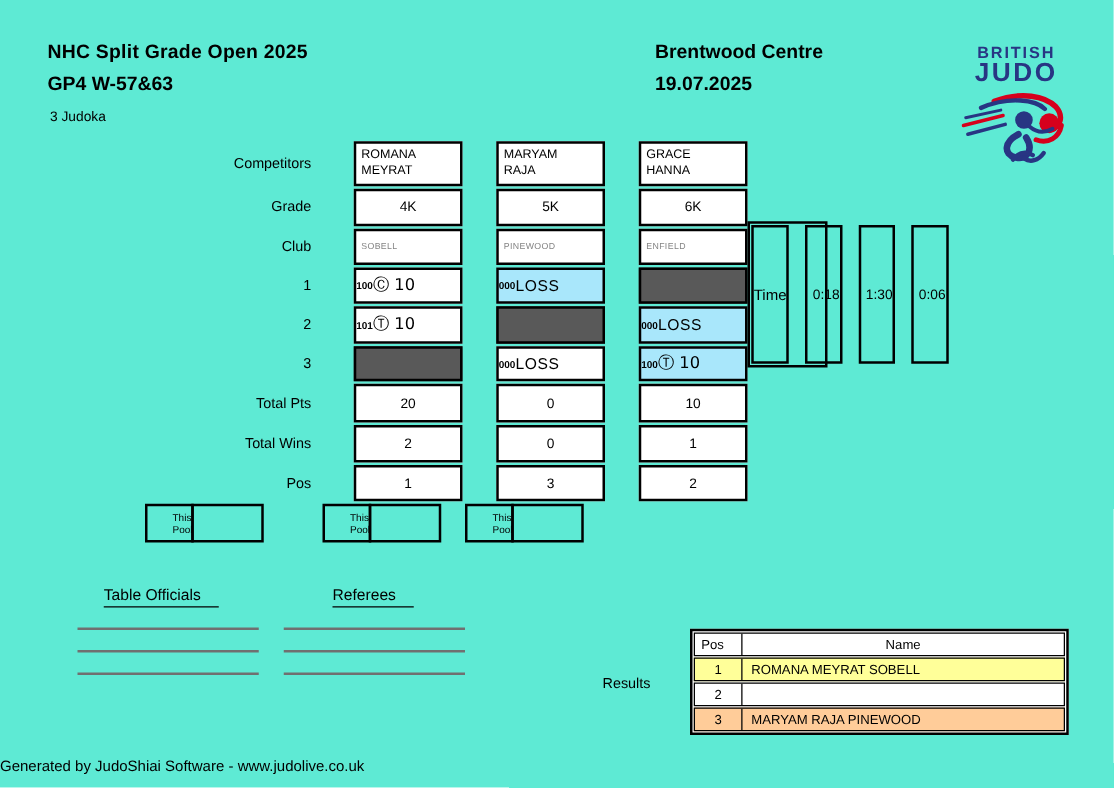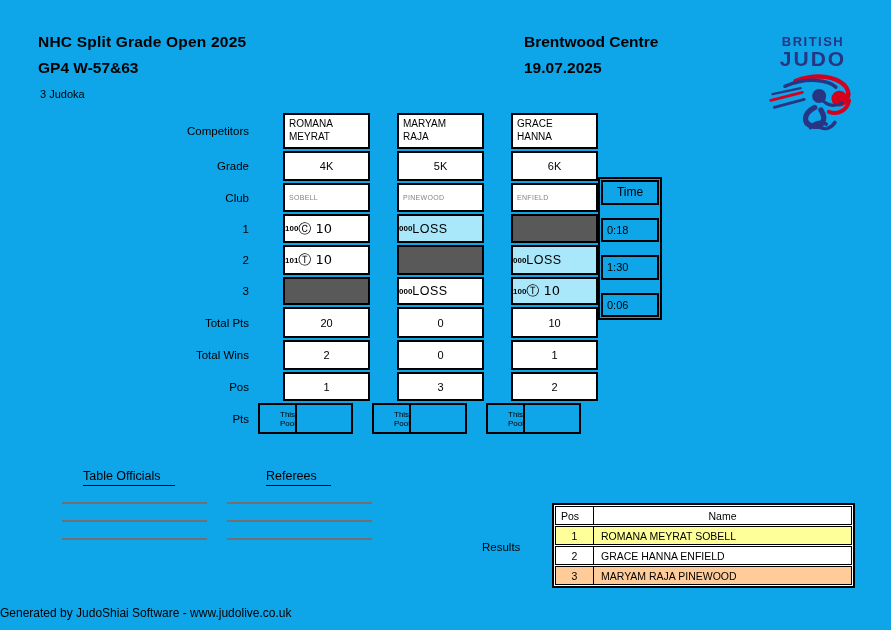--- a/index.html
+++ b/index.html
@@ -1,16 +1,16 @@
 <!DOCTYPE html>
 <html><head>
 <meta charset="utf-8">
 <style>
   html,body{margin:0;padding:0;background:#fff;}
-  #page{position:relative;width:891px;height:630px;background:#0ea5e9;overflow:hidden;
+  #page{position:relative;width:891px;height:630px;background:#5eead4;overflow:hidden;
         font-family:"Liberation Sans",sans-serif;color:#000;}
 
   
   .title{position:absolute;left:38px;top:33px;font-size:15.5px;font-weight:600;letter-spacing:.2px;}
   .subtitle{position:absolute;left:38px;top:59px;font-size:15.5px;font-weight:600;}
   .judoka{position:absolute;left:40px;top:88px;font-size:11px;}
   .venue{position:absolute;left:524px;top:33px;font-size:15.5px;font-weight:600;}
   .date{position:absolute;left:524px;top:59px;font-size:15.5px;font-weight:600;}
 
   
@@ -38,23 +38,23 @@
   .bg-blue{background:#a9e7fb;}
   .bg-gray{background:#595959;}
   .numcell{display:flex;align-items:center;justify-content:center;font-size:11px;}
   .ptsbox{display:flex;}
   .ptsbox .sub{box-sizing:border-box;border:2px solid #000;height:100%;}
   .ptsbox .sub.left{width:39px;display:flex;align-items:center;padding-left:20px;
                     font-size:8px;}
   .ptsbox .sub.right{width:58px;margin-left:-2px;}
 
   
-  .timebox{position:absolute;left:598px;top:177px;width:64px;height:143px;
+  .timebox{position:absolute;left:598px;top:177px;width:64px;height:117px;
            border:2px solid #000;box-sizing:border-box;padding:1px;
-           display:flex;flex-direction:column;gap:13px;}
+           display:flex;gap:13px;}
   .timebox .tcell{border:2px solid #000;box-sizing:border-box;flex:1;
                   display:flex;align-items:center;font-size:11px;padding-left:4px;}
   .timebox .thead{justify-content:center;font-size:12px;padding-left:0;}
 
   
   .off-head{position:absolute;font-size:12.5px;border-bottom:1px solid #000;
             padding:0 14px 2px 0;}
   .sig{position:absolute;width:145px;border-bottom:2px solid #707070;height:0;}
 
   
@@ -169,21 +169,20 @@
     <div class="rlabel">Total Wins</div>
     <div class="cell numcell">2</div>
     <div class="cell numcell">0</div>
     <div class="cell numcell">1</div>
 
     <div class="rlabel">Pos</div>
     <div class="cell numcell">1</div>
     <div class="cell numcell">3</div>
     <div class="cell numcell">2</div>
 
-    <div class="rlabel">Pts</div>
     <div class="ptsbox">
       <div class="sub left">This Pool</div>
       <div class="sub right"></div>
     </div>
     <div class="ptsbox">
       <div class="sub left">This Pool</div>
       <div class="sub right"></div>
     </div>
     <div class="ptsbox">
       <div class="sub left">This Pool</div>
@@ -212,21 +211,20 @@
     <div class="rrow hdr">
       <div class="pos">Pos</div>
       <div class="name">Name</div>
     </div>
     <div class="rrow" style="background:#ffff99;">
       <div class="pos">1</div>
       <div class="name">ROMANA MEYRAT SOBELL</div>
     </div>
     <div class="rrow" style="background:#ffffff;">
       <div class="pos">2</div>
-      <div class="name">GRACE HANNA ENFIELD</div>
     </div>
     <div class="rrow" style="background:#ffcc99;">
       <div class="pos">3</div>
       <div class="name">MARYAM RAJA PINEWOOD</div>
     </div>
   </div>
 
   <div class="footer">Generated by JudoShiai Software - www.judolive.co.uk</div>
 
 </div>

